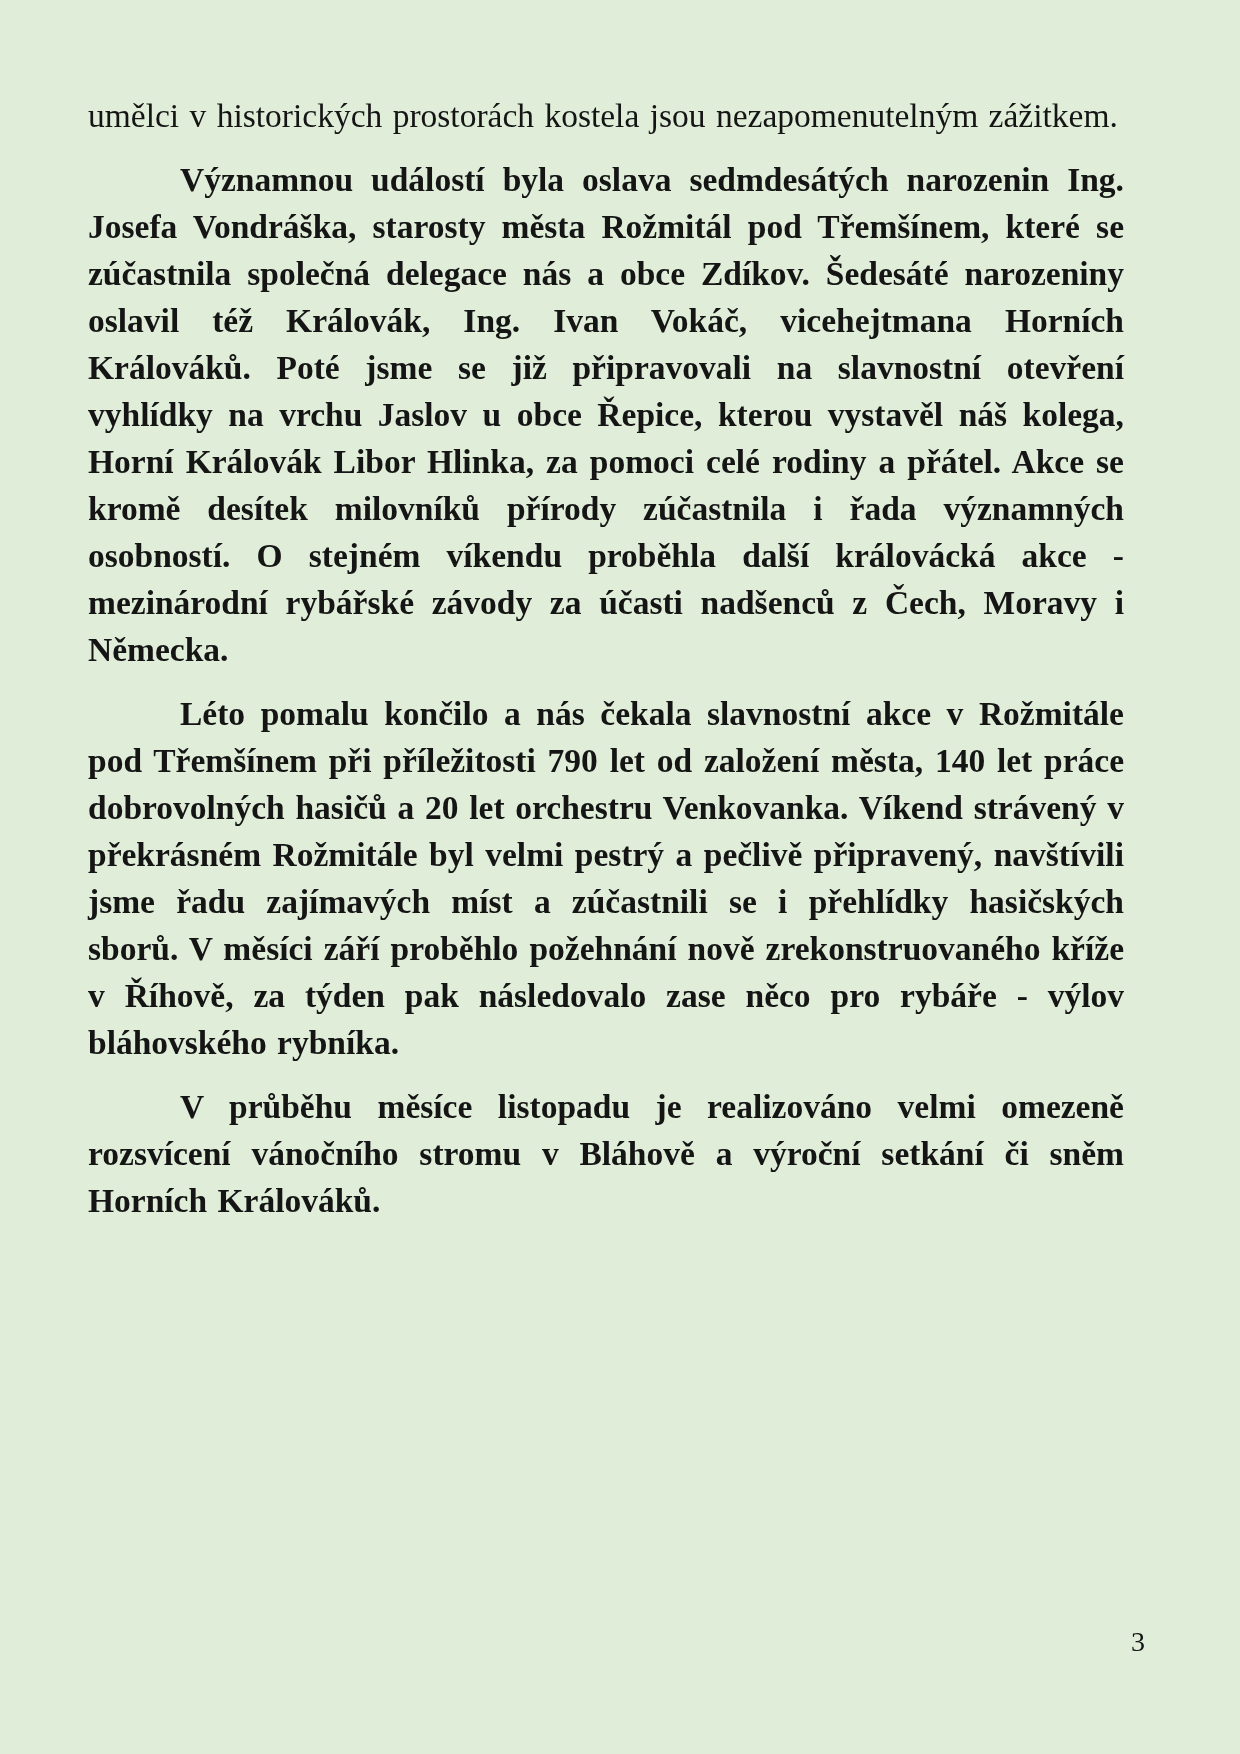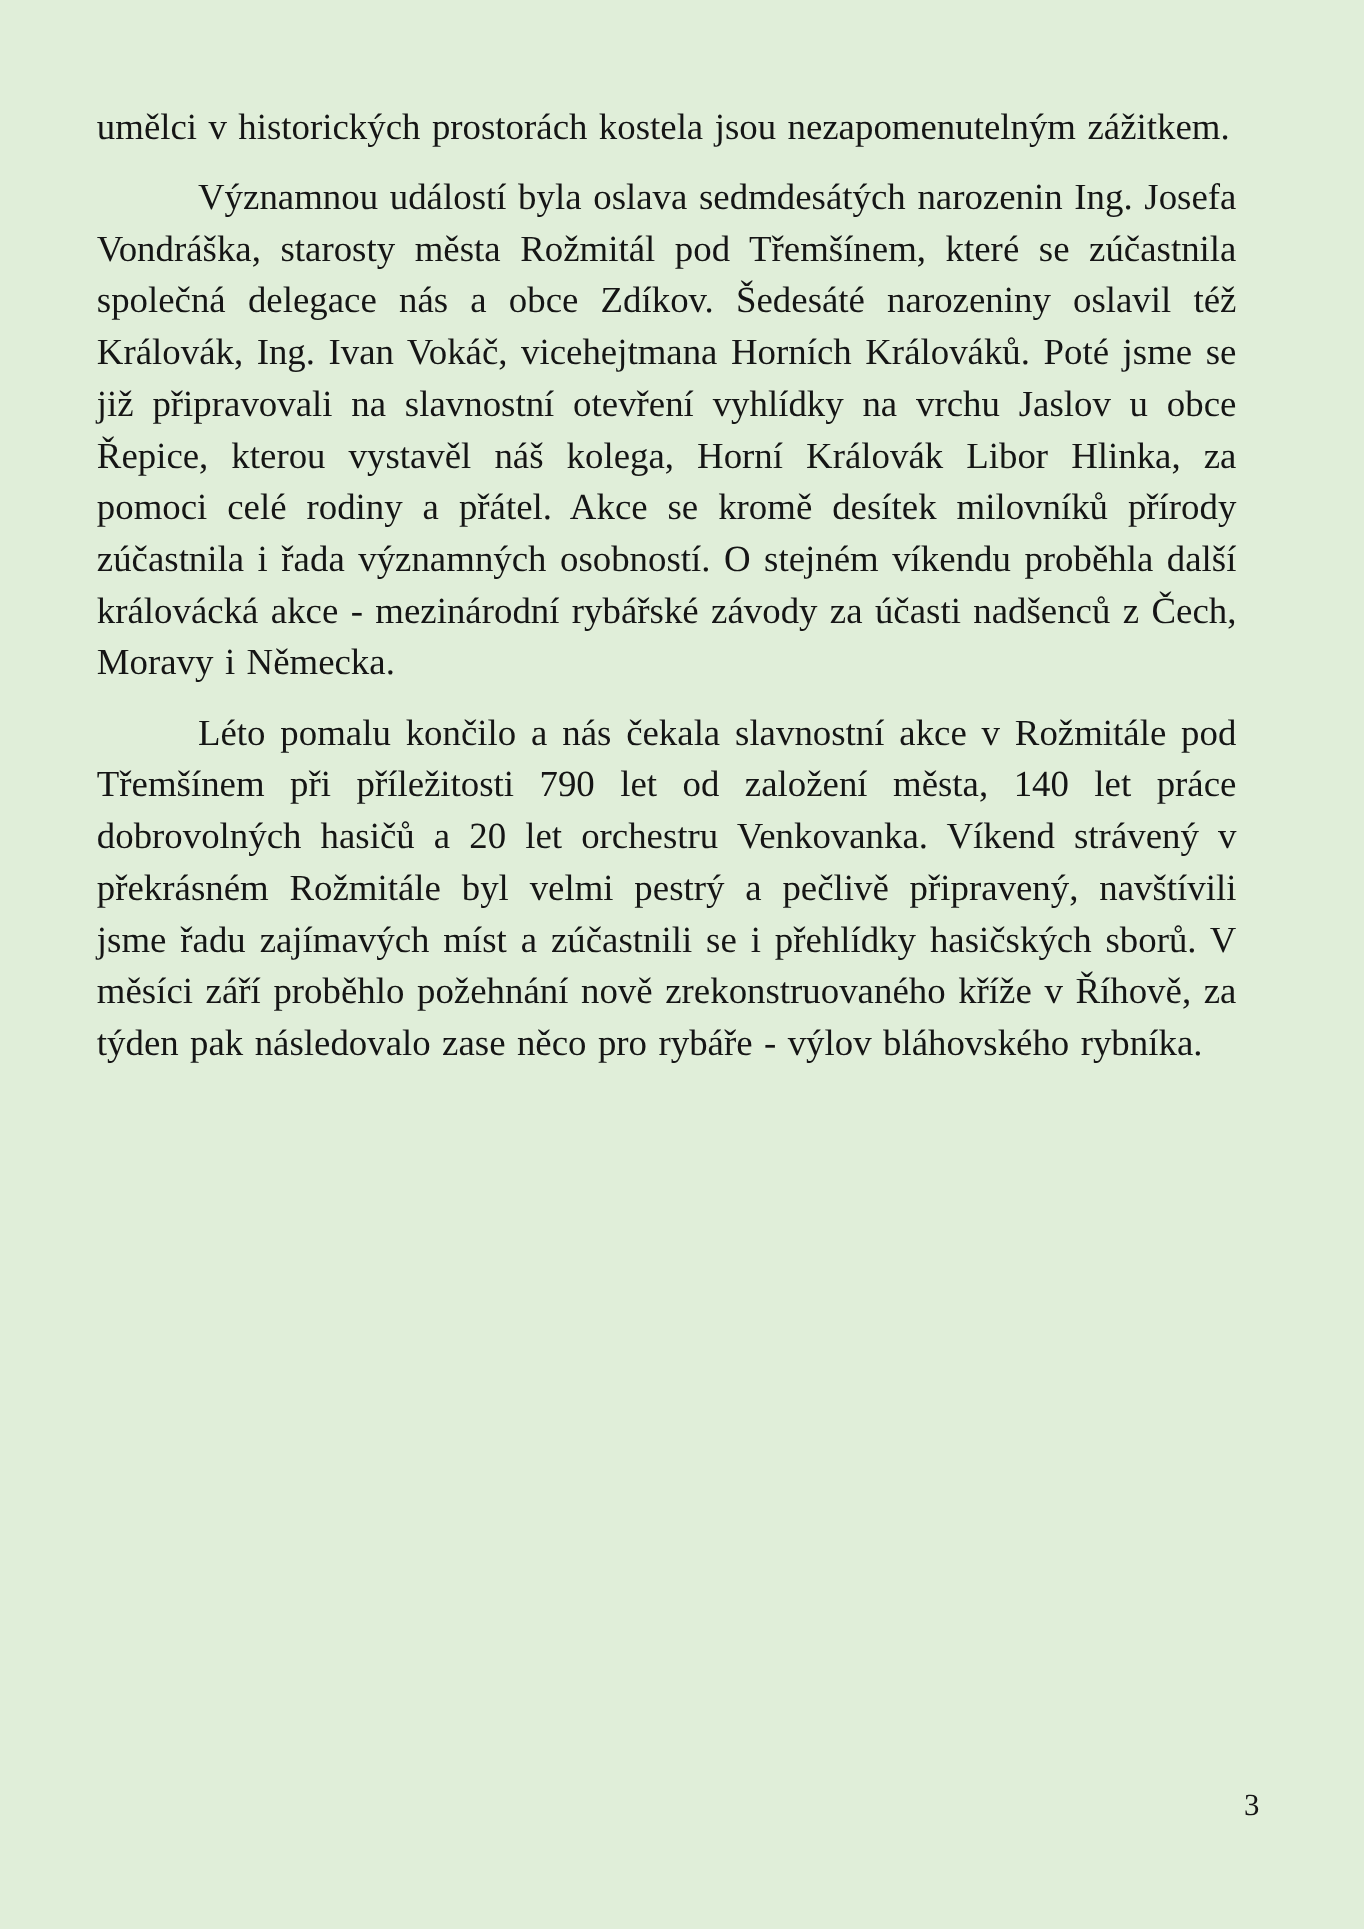--- a/index.html
+++ b/index.html
@@ -23,20 +23,21 @@
   }
   .para {
     margin: 0 0 17px 0;
     font-size: 33.5px;
     line-height: 47px;
     text-align: justify;
     word-spacing: 2px;
   }
   .para.indent {
     text-indent: 92px;
+    font-weight: bold;
   }
   .signature {
     margin: 6px 0 0 79px;
     font-size: 31px;
     line-height: 44px;
     font-style: italic;
     text-align: left;
   }
   .page-number {
     position: absolute;
@@ -46,14 +47,15 @@
     line-height: 32px;
   }
 </style>
 </head>
 <body>
 
 <div class="page">
   <p class="para continuation">umělci v historických prostorách kostela jsou nezapomenutelným zážitkem.</p>
   <p class="para indent">Významnou událostí byla oslava sedmdesátých narozenin Ing. Josefa Vondráška, starosty města Rožmitál pod Třemšínem, které se zúčastnila společná delegace nás a obce Zdíkov. Šedesáté narozeniny oslavil též Královák, Ing. Ivan Vokáč, vicehejtmana Horních Králováků.  Poté jsme se již připravovali na slavnostní otevření vyhlídky na vrchu Jaslov u obce Řepice, kterou vystavěl náš kolega, Horní Královák Libor Hlinka, za pomoci celé rodiny a přátel. Akce se kromě desítek milovníků přírody zúčastnila i řada významných osobností. O stejném víkendu proběhla další královácká akce - mezinárodní rybářské závody za účasti nadšenců z Čech, Moravy i Německa.</p>
   <p class="para indent">Léto pomalu končilo a nás čekala slavnostní akce v Rožmitále pod Třemšínem při příležitosti 790 let od založení města, 140 let práce dobrovolných hasičů a 20 let orchestru Venkovanka. Víkend strávený v překrásném Rožmitále byl velmi pestrý a pečlivě připravený, navštívili jsme řadu zajímavých míst a zúčastnili se i přehlídky hasičských sborů. V měsíci září proběhlo požehnání nově zrekonstruovaného kříže v Říhově, za týden pak následovalo zase něco pro rybáře - výlov bláhovského rybníka.</p>
+  <p class="para indent">V průběhu měsíce listopadu je realizováno velmi omezeně rozsvícení vánočního stromu v Bláhově a výroční setkání či sněm Horních Králováků.</p>
   <div class="page-number">3</div>
 </div>
 
 </body></html>

